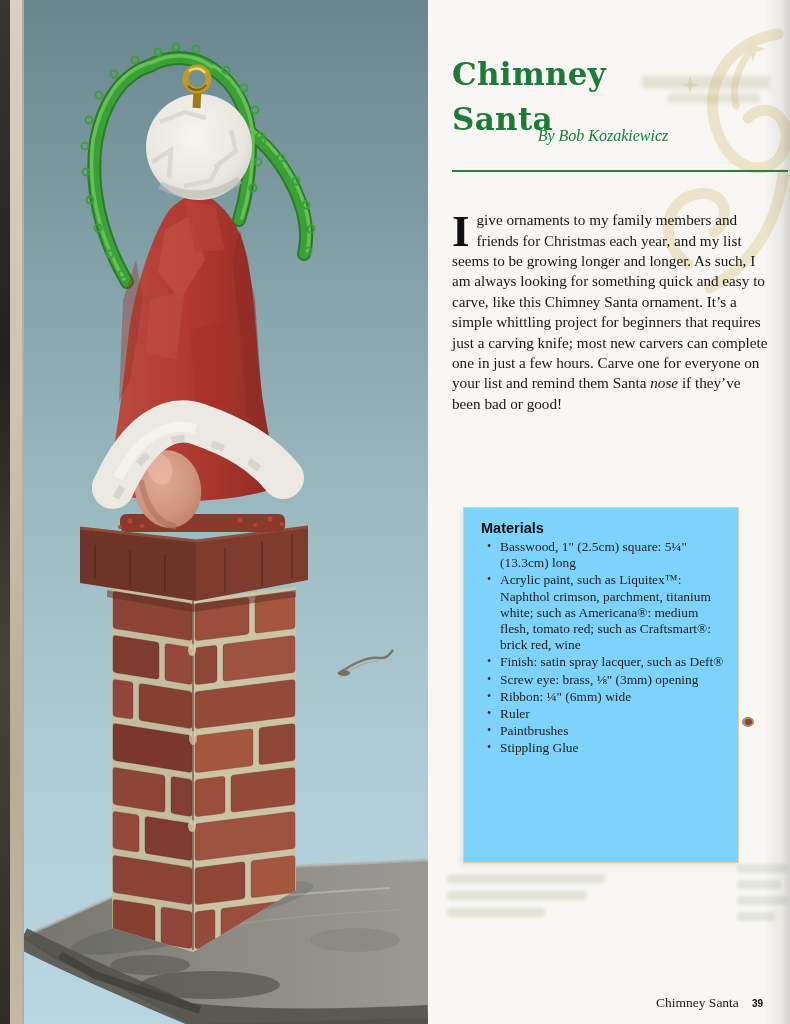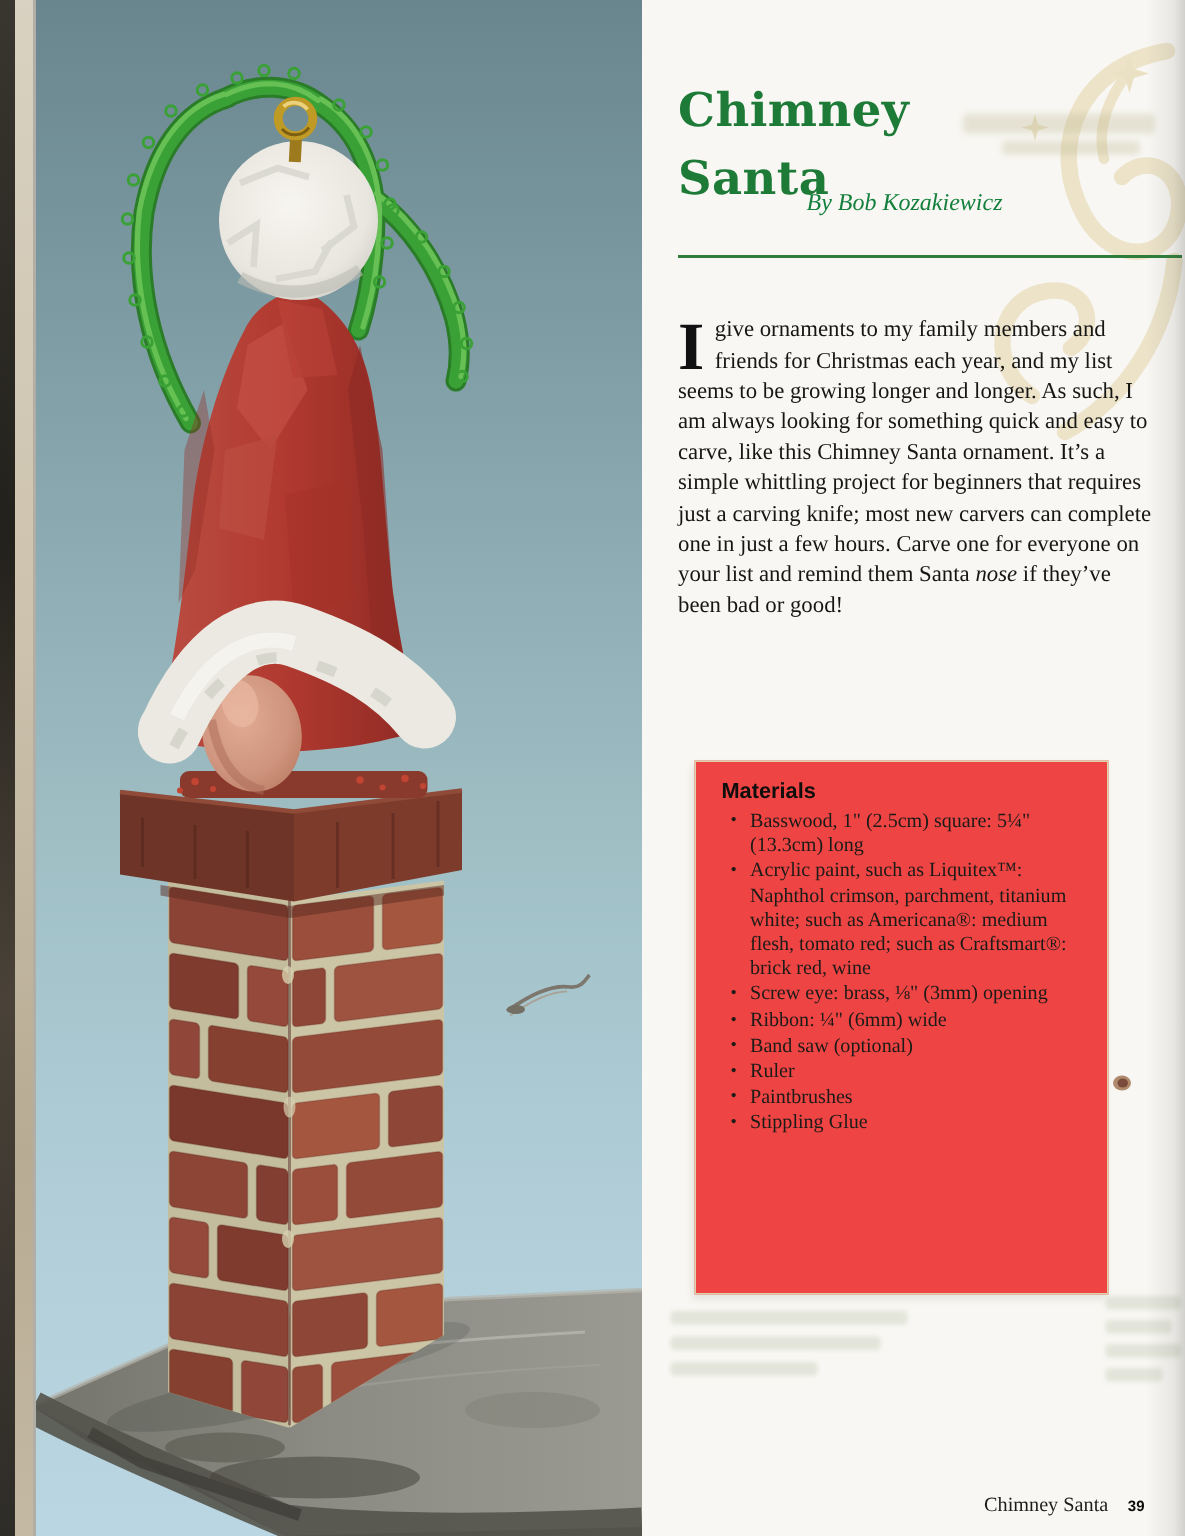--- a/index.html
+++ b/index.html
@@ -31,21 +31,21 @@
   .rule { position:absolute; left:452px; top:170px; width:336px; height:2px; background:#2e7d3a; }
 
   .intro { position:absolute; left:452px; top:195px; width:320px;
     font-size:15.2px; line-height:20.4px; color:#161614; }
   .dropcap { float:left; font-weight:bold; font-size:45px; line-height:38px;
     padding:2px 7px 0 0; color:#111; }
   .intro .ital { font-style:italic; }
 
   
   .mat-box { position:absolute; left:463px; top:507px; width:276px; height:356px;
-    box-sizing:border-box; background:#ef4444; border:1px solid #dbd2ae;
+    box-sizing:border-box; background:#7dd3fc; border:1px solid #dbd2ae;
     box-shadow:-2px 3px 5px rgba(110,100,70,.14); padding:12px 10px 0 17px; }
   .mat-box h3 { margin:0 0 3px 0; font-family:"Liberation Sans", sans-serif;
     font-size:14.5px; color:#0e0e0c; }
   .mat-box h3.tools-h { margin-top:7px; }
   .mat-box ul { list-style:none; margin:0; padding:0;
     font-size:13.4px; line-height:16.2px; color:#1b1b18; }
   .mat-box li { position:relative; padding-left:19px; margin-bottom:1px; }
   .mat-box li::before { content:"\2022"; position:absolute; left:6px; top:-1px; font-size:12px; }
 
   
@@ -324,26 +324,26 @@
 <div class="rule"></div>
 
 <p class="intro"><span class="dropcap">I</span><span>give ornaments to my family members and friends for Christmas each year, and my list seems to be growing longer and longer. As such, I am always looking for something quick and easy to carve, like this Chimney Santa ornament. It’s a simple whittling project for beginners that requires just a carving knife; most new carvers can complete one in just a few hours. Carve one for everyone on your list and remind them Santa </span><span class="ital">nose</span><span> if they’ve been bad or good!</span></p>
 
 <div class="mat-box">
   <h3>Materials</h3>
   <ul>
 
   <li>Basswood, 1" (2.5cm) square: 5¼" (13.3cm) long</li>
       <li>Acrylic paint, such as Liquitex™: Naphthol crimson, parchment, titanium white; such as Americana®: medium flesh, tomato red; such as Craftsmart®: brick red, wine</li>
+      <li>Finish: satin spray lacquer, such as Deft®</li>
       <li>Screw eye: brass, ⅛" (3mm) opening</li>
       <li>Ribbon: ¼" (6mm) wide</li>
     </ul>
   <ul>
 
-  <li>Band saw (optional)</li>
       <li>Ruler</li>
       <li>Paintbrushes</li>
       <li>Stippling Glue</li>
     </ul>
 </div>
 
 <div class="footer">
   <span class="footer-title">Chimney Santa</span>
   <span class="footer-num">39</span>
 </div>

